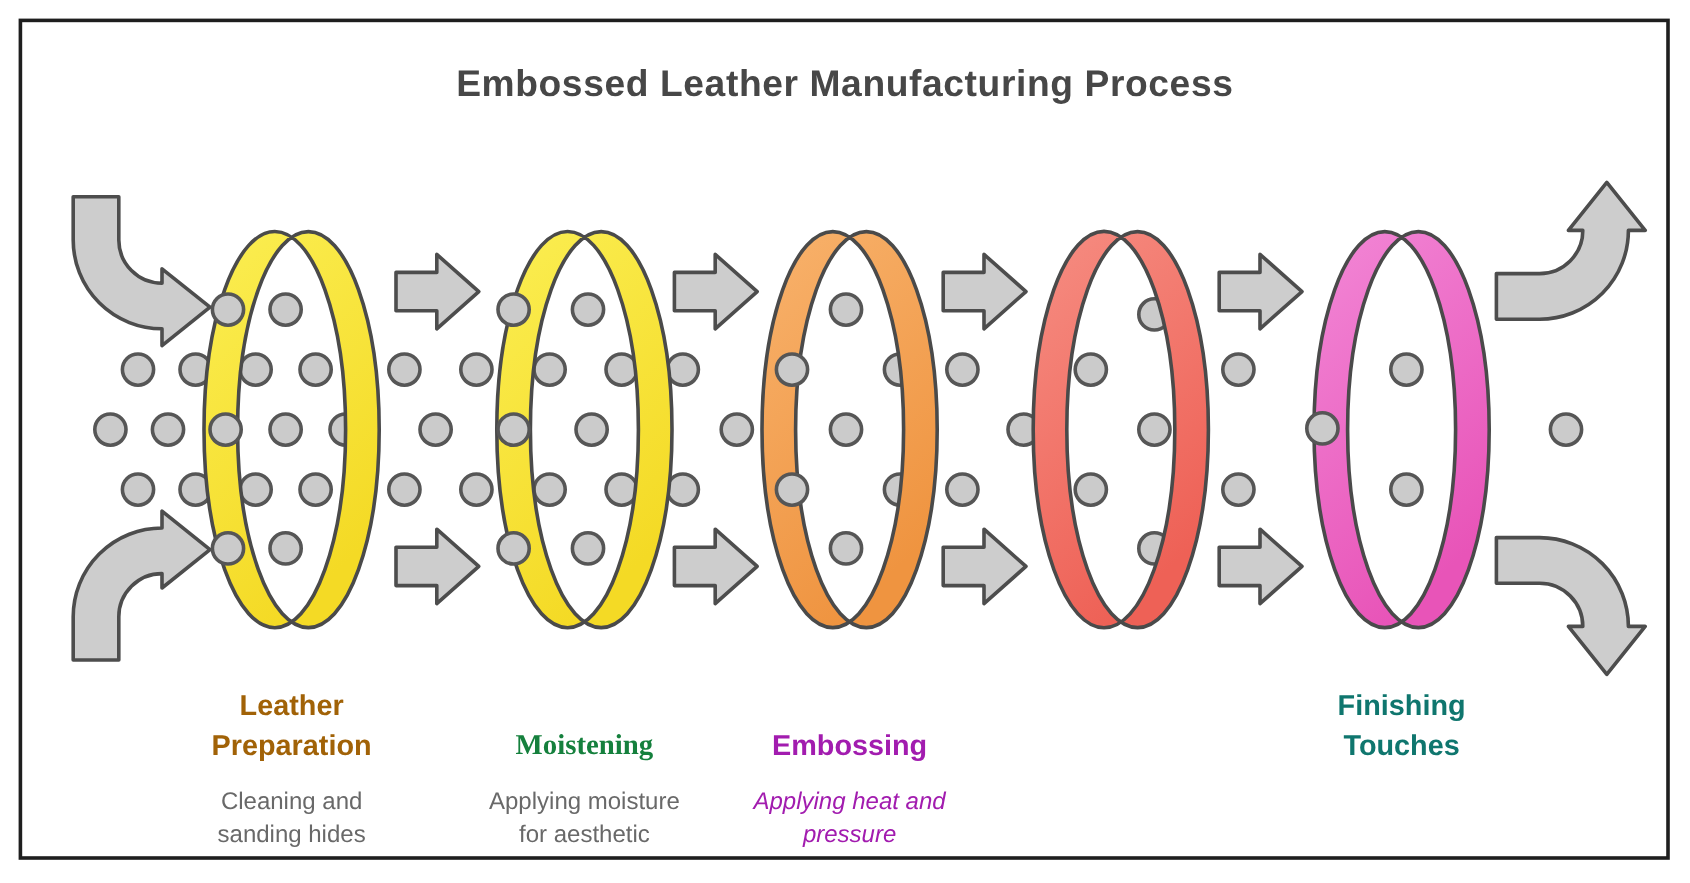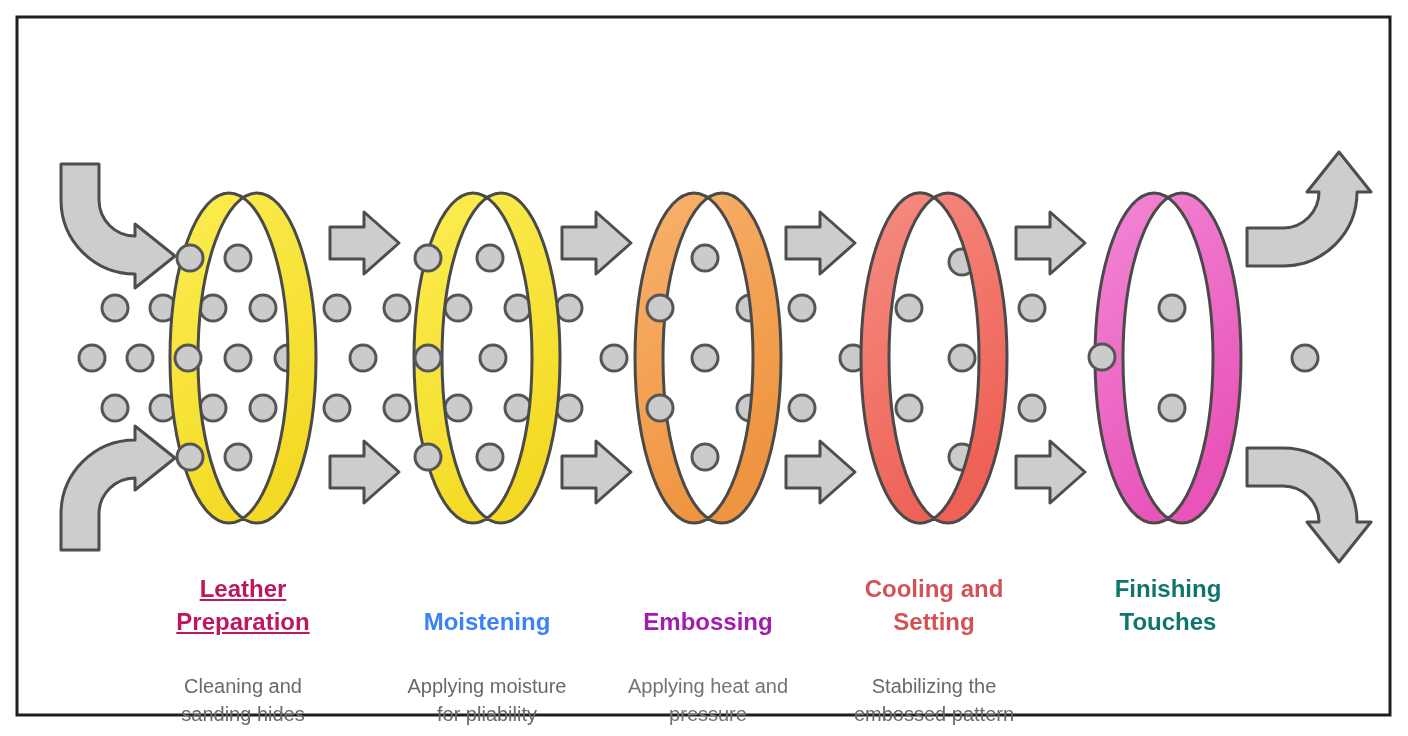--- a/index.html
+++ b/index.html
@@ -12,21 +12,21 @@
     text-align:center;font-size:31px;font-weight:700;letter-spacing:.5px;
   }
   .stage-label{
     position:absolute;top:566px;width:240px;text-align:center;
   }
   .stage-name{
     min-height:72px;display:flex;align-items:flex-end;justify-content:center;
     font-size:24px;font-weight:700;line-height:33px;white-space:pre-line;
   }
   .stage-desc{
-    margin-top:34px;font-size:20px;line-height:28px;white-space:pre-line;
+    margin-top:16px;font-size:20px;line-height:28px;white-space:pre-line;
   }
 </style>
 </head>
 <body>
 
 <div class="canvas">
 
   <svg id="diagram-svg" width="1408" height="736" viewBox="0 0 1408 736">
       <defs>
         <linearGradient id="rg0" x1="0" y1="0" x2="0.4" y2="1">
@@ -127,45 +127,40 @@
         <circle cx="188" cy="358" r="13" fill="#cbcbcb" stroke="#565656" stroke-width="3"></circle>
         <circle cx="428" cy="358" r="13" fill="#cbcbcb" stroke="#565656" stroke-width="3"></circle>
         <circle cx="1102" cy="357" r="13" fill="#cbcbcb" stroke="#565656" stroke-width="3"></circle>
         <circle cx="660" cy="408" r="13" fill="#cbcbcb" stroke="#565656" stroke-width="3"></circle>
         <circle cx="909" cy="408" r="13" fill="#cbcbcb" stroke="#565656" stroke-width="3"></circle>
         <circle cx="190" cy="457" r="13" fill="#cbcbcb" stroke="#565656" stroke-width="3"></circle>
         <circle cx="428" cy="457" r="13" fill="#cbcbcb" stroke="#565656" stroke-width="3"></circle>
       </g>
     </svg>
 
+  <div class="main-title" style="color: rgb(71, 71, 71);">Embossed Leather Manufacturing Process</div>
 
   <div class="stage-label" style="left: 123px;">
-    <div class="stage-name" style="color: #be185d; text-decoration: underline;">Leather
+    <div class="stage-name" style="color: #a16207;">Leather
 Preparation</div>
     <div class="stage-desc" style="color: rgb(105, 105, 105);">Cleaning and
 sanding hides</div>
   </div>
 
   <div class="stage-label" style="left: 367px;">
-    <div class="stage-name" style="color: #3b82f6;">Moistening</div>
+    <div class="stage-name" style="color: #15803d; font-family: Liberation Serif, serif;">Moistening</div>
     <div class="stage-desc" style="color: rgb(105, 105, 105);">Applying moisture
-for pliability</div>
+for aesthetic</div>
   </div>
 
   <div class="stage-label" style="left: 588px;">
     <div class="stage-name" style="color: #a21caf;">Embossing</div>
-    <div class="stage-desc" style="color: #737373;">Applying heat and
+    <div class="stage-desc" style="color: #a21caf; font-style: italic;">Applying heat and
 pressure</div>
   </div>
 
-  <div class="stage-label" style="left: 814px;">
-    <div class="stage-name" style="color: rgb(212, 82, 87);">Cooling and
-Setting</div>
-    <div class="stage-desc" style="color: rgb(105, 105, 105);">Stabilizing the
-embossed pattern</div>
-  </div>
 
   <div class="stage-label" style="left: 1048px;">
     <div class="stage-name" style="color: #0f766e;">Finishing
 Touches</div>
   </div>
 
 </div>
 
 </body></html>

